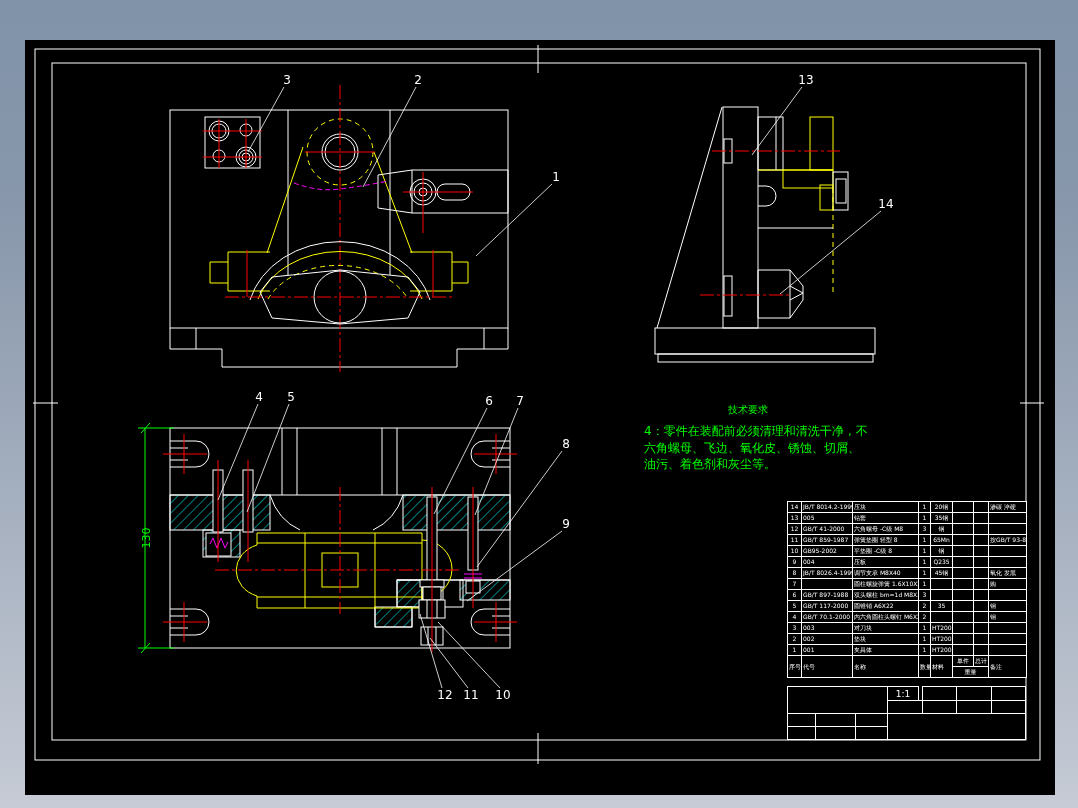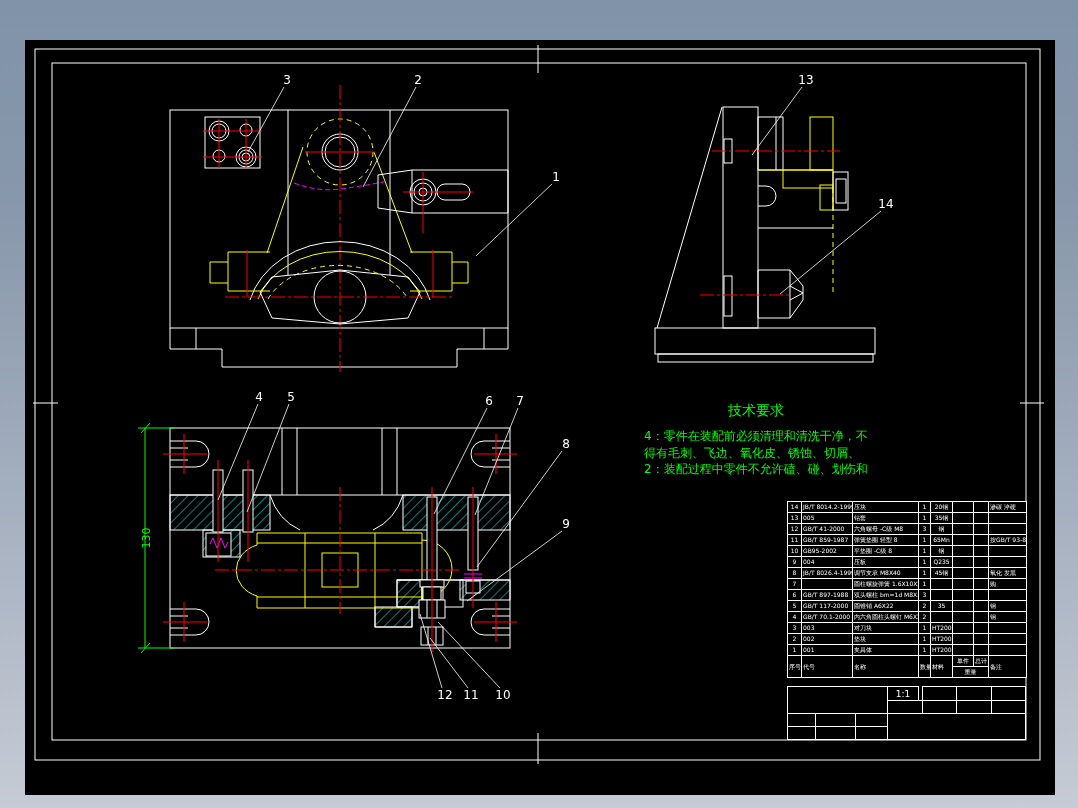--- a/index.html
+++ b/index.html
@@ -15,21 +15,21 @@
   .r{stroke:#ff0000;fill:none;stroke-width:1;}
   .rc{stroke:#ff0000;fill:none;stroke-width:1;stroke-dasharray:14,3,3,3;}
   .m{stroke:#ff00ff;fill:none;stroke-width:1;}
   .md{stroke:#ff00ff;fill:none;stroke-width:1;stroke-dasharray:5,3;}
   .g{stroke:#00ff00;fill:none;stroke-width:1;}
   .h{fill:url(#hatch);stroke:#ffffff;stroke-width:1;}
   .callout{fill:#ffffff;font-size:12px;text-anchor:middle;font-family:"DejaVu Sans",sans-serif;}
   .gtext{fill:#00ff00;font-size:11px;text-anchor:middle;font-family:"DejaVu Sans",sans-serif;}
   .techreq{position:absolute;left:644px;top:402px;width:250px;color:#00ff00;
     font-size:12px;line-height:16.8px;letter-spacing:0px;}
-  .tr-title{margin-left:84px;margin-bottom:9px;font-size:14px;}
+  .tr-title{margin-left:84px;margin-bottom:4px;font-size:10px;}
   .bom{position:absolute;left:787px;top:501px;}
   table.bomt{border-collapse:collapse;table-layout:fixed;width:239px;background:#000;}
   table.bomt td{border:1px solid #fff;height:10px;font-size:6px;padding:0 1px;color:#fff;
     white-space:nowrap;overflow:hidden;line-height:10px;}
   td.c{text-align:center;}
   .tblock{position:absolute;left:787px;top:686px;width:239px;height:54px;color:#fff;}
   .tcell{position:absolute;border:1px solid #fff;box-sizing:border-box;background:#000;
     font-size:9px;display:flex;align-items:center;justify-content:center;}
 </style>
 </head>
@@ -265,22 +265,22 @@
     <text class="callout" x="566" y="528">9</text>
     <text class="callout" x="503" y="699">10</text>
     <text class="callout" x="471" y="699">11</text>
     <text class="callout" x="445" y="699">12</text>
   </g>
 </svg>
 
 <div class="techreq">
   <div class="tr-title">技术要求</div>
   <div class="tr-line">4：零件在装配前必须清理和清洗干净，不</div>
-  <div class="tr-line">得有毛刺、飞边、氧化皮、锈蚀、切屑、</div>
-  <div class="tr-line">2：装配过程中零件不允许磕、碰、划伤和</div>
+  <div class="tr-line">六角螺母、飞边、氧化皮、锈蚀、切屑、</div>
+  <div class="tr-line">油污、着色剂和灰尘等。</div>
 </div>
 
 <div class="bom">
   <table class="bomt">
     <colgroup>
       <col style="width:14px">
           <col style="width:51px">
           <col style="width:66px">
           <col style="width:12px">
       <col style="width:22px">

